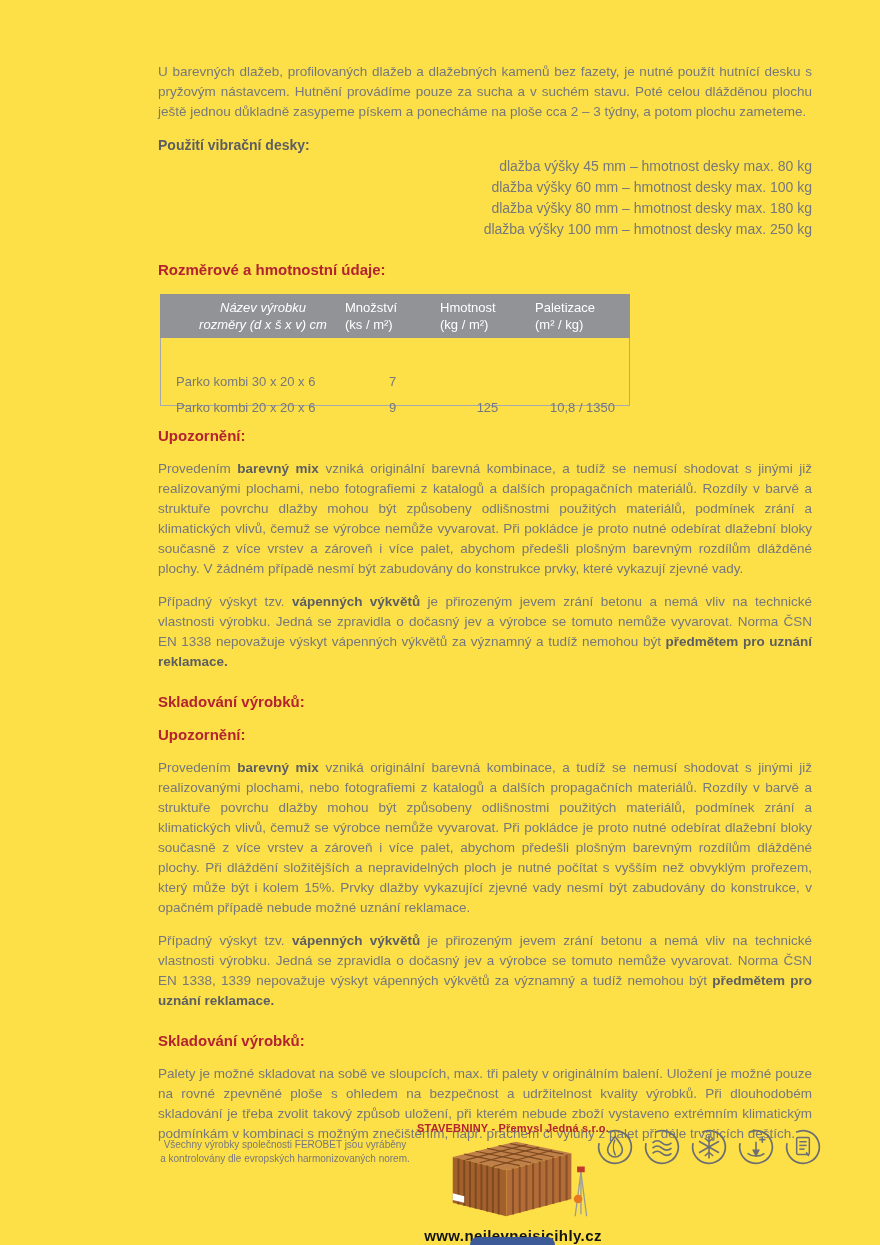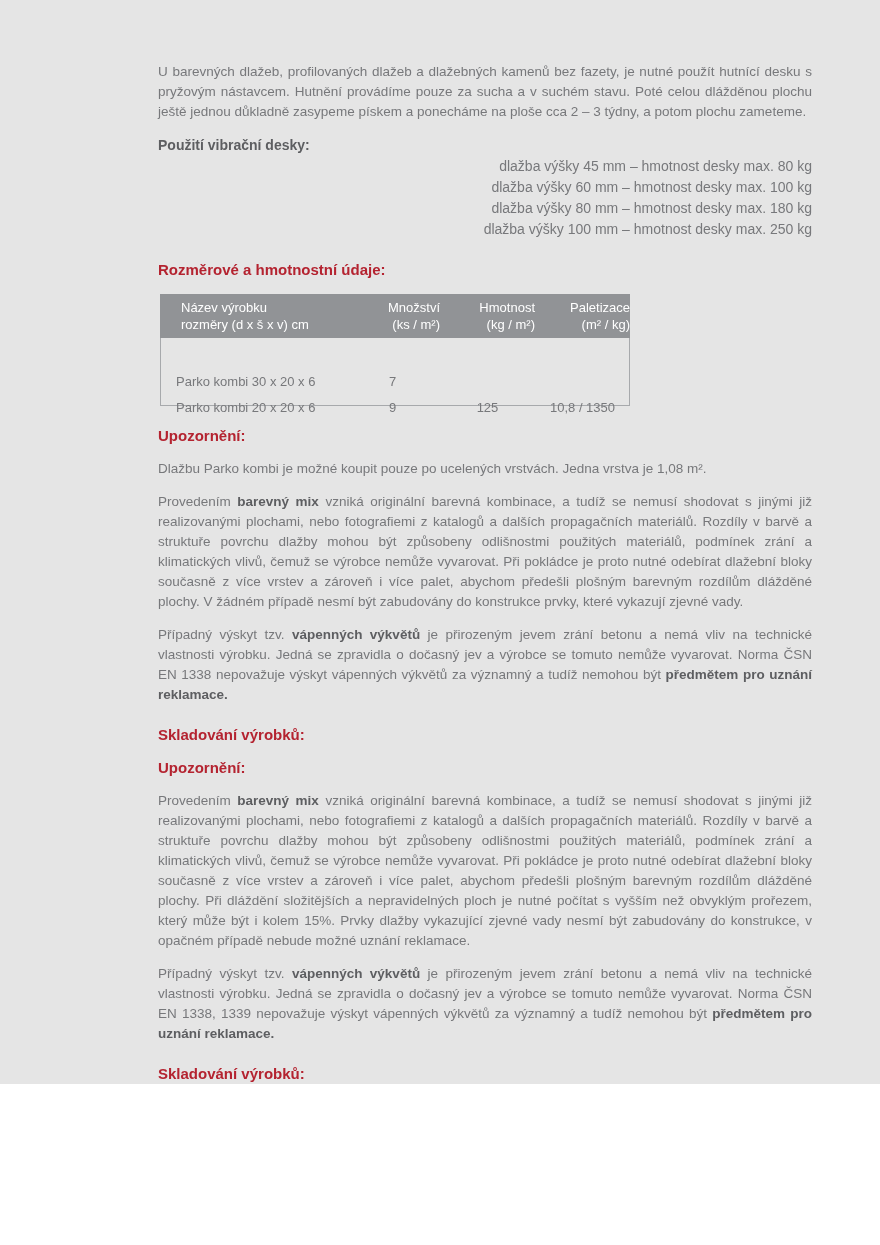--- a/index.html
+++ b/index.html
@@ -1,31 +1,31 @@
 <!DOCTYPE html>
 <html><head>
 <meta charset="utf-8">
 <style>
   html,body{margin:0;padding:0;background:#fff;}
-  .page{position:relative;width:880px;height:1084px;background:#e5e5e5;overflow:hidden;
+  .page{position:relative;width:880px;height:1245px;background:#fde047;overflow:hidden;
         font-family:"Liberation Sans", sans-serif;}
   .content{position:absolute;left:158px;top:62px;width:654px;}
   p.body{font-size:13.5px;line-height:20px;color:#77787b;text-align:justify;margin:0 0 13px;}
   .b{font-weight:700;color:#5d5e61;}
   .bold-label{font-size:14px;line-height:21px;font-weight:700;color:#5d5e61;}
   .list-line{font-size:14px;line-height:21px;color:#77787b;text-align:right;}
   h2.red{font-size:15px;line-height:19px;color:#b42330;font-weight:700;margin:20px 0 14px;}
   h2.red + h2.red{margin-top:12px;}
 
   
   .tbl{width:470px;margin:15px 0 0 2px;}
   .tbl-head{background:#919396;color:#fff;display:grid;grid-template-columns:185px 95px 95px 95px;
             padding:5px 0;}
-  .tbl-head .cell{font-size:13px;line-height:17px;text-align:right;}
-  .tbl-head .cell.first{text-align:left;padding-left:21px;}
+  .tbl-head .cell{font-size:13px;line-height:17px;text-align:left;}
+  .tbl-head .cell.first{text-align:center;padding-left:21px;font-style:italic;}
   .tbl-body{border:1px solid #a7a9ac;border-top:none;padding:8px 0 7px;}
   .tbl-row{display:grid;grid-template-columns:184px 95px 95px 95px;height:26px;align-items:center;}
   .tbl-row .cell{font-size:13px;color:#77787b;text-align:center;margin-top:28px;}
   .tbl-row .cell.first{text-align:left;padding-left:15px;}
 
   
   .footer{position:absolute;left:0;top:1120px;width:880px;height:125px;}
   .foot-note{position:absolute;left:150px;top:18px;width:270px;text-align:center;
              font-size:10px;line-height:14px;color:#77787b;}
   .logo-block{position:absolute;left:398px;top:2px;width:230px;text-align:center;}
@@ -83,21 +83,20 @@
         <div class="tbl-row">
           <div class="cell first">Parko kombi 20 x 20 x 6</div>
           <div class="cell">9</div>
           <div class="cell">125</div>
           <div class="cell">10,8 / 1350</div>
         </div>
       </div>
     </div>
 
     <h2 class="red">Upozornění:</h2>
-    <p class="body">Dlažbu Parko kombi je možné koupit pouze po ucelených vrstvách. Jedna vrstva je 1,08 m².</p>
     <p class="body"><span>Provedením </span><span class="b">barevný mix</span><span> vzniká originální barevná kombinace, a tudíž se nemusí shodovat s jinými již realizovanými plochami, nebo fotografiemi z katalogů a dalších propagačních materiálů. Rozdíly v barvě a struktuře povrchu dlažby mohou být způsobeny odlišnostmi použitých materiálů, podmínek zrání a klimatických vlivů, čemuž se výrobce nemůže vyvarovat. Při pokládce je proto nutné odebírat dlažební bloky současně z více vrstev a zároveň i více palet, abychom předešli plošným barevným rozdílům dlážděné plochy. V žádném případě nesmí být zabudovány do konstrukce prvky, které vykazují zjevné vady.</span></p>
     <p class="body"><span>Případný výskyt tzv. </span><span class="b">vápenných výkvětů</span><span> je přirozeným jevem zrání betonu a nemá vliv na technické vlastnosti výrobku. Jedná se zpravidla o dočasný jev a výrobce se tomuto nemůže vyvarovat. Norma ČSN EN 1338 nepovažuje výskyt vápenných výkvětů za významný a tudíž nemohou být </span><span class="b">předmětem pro uznání reklamace.</span></p>
 
     <h2 class="red">Skladování výrobků:</h2>
     <h2 class="red">Upozornění:</h2>
     <p class="body"><span>Provedením </span><span class="b">barevný mix</span><span> vzniká originální barevná kombinace, a tudíž se nemusí shodovat s jinými již realizovanými plochami, nebo fotografiemi z katalogů a dalších propagačních materiálů. Rozdíly v barvě a struktuře povrchu dlažby mohou být způsobeny odlišnostmi použitých materiálů, podmínek zrání a klimatických vlivů, čemuž se výrobce nemůže vyvarovat. Při pokládce je proto nutné odebírat dlažební bloky současně z více vrstev a zároveň i více palet, abychom předešli plošným barevným rozdílům dlážděné plochy. Při dláždění složitějších a nepravidelných ploch je nutné počítat s vyšším než obvyklým prořezem, který může být i kolem 15%. Prvky dlažby vykazující zjevné vady nesmí být zabudovány do konstrukce, v opačném případě nebude možné uznání reklamace.</span></p>
     <p class="body"><span>Případný výskyt tzv. </span><span class="b">vápenných výkvětů</span><span> je přirozeným jevem zrání betonu a nemá vliv na technické vlastnosti výrobku. Jedná se zpravidla o dočasný jev a výrobce se tomuto nemůže vyvarovat. Norma ČSN EN 1338, 1339 nepovažuje výskyt vápenných výkvětů za významný a tudíž nemohou být </span><span class="b">předmětem pro uznání reklamace.</span></p>
 
     <h2 class="red">Skladování výrobků:</h2>
     <p class="body">Palety je možné skladovat na sobě ve sloupcích, max. tři palety v originálním balení. Uložení je možné pouze na rovné zpevněné ploše s ohledem na bezpečnost a udržitelnost kvality výrobků. Při dlouhodobém skladování je třeba zvolit takový způsob uložení, při kterém nebude zboží vystaveno extrémním klimatickým podmínkám v kombinaci s možným znečištěním, např. prachem či výluhy z palet při déle trvajících deštích.</p>

